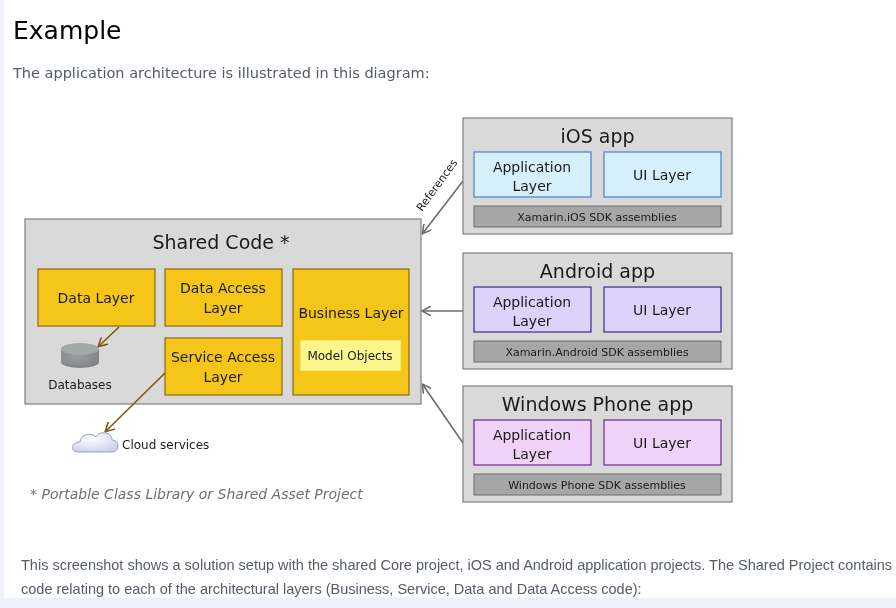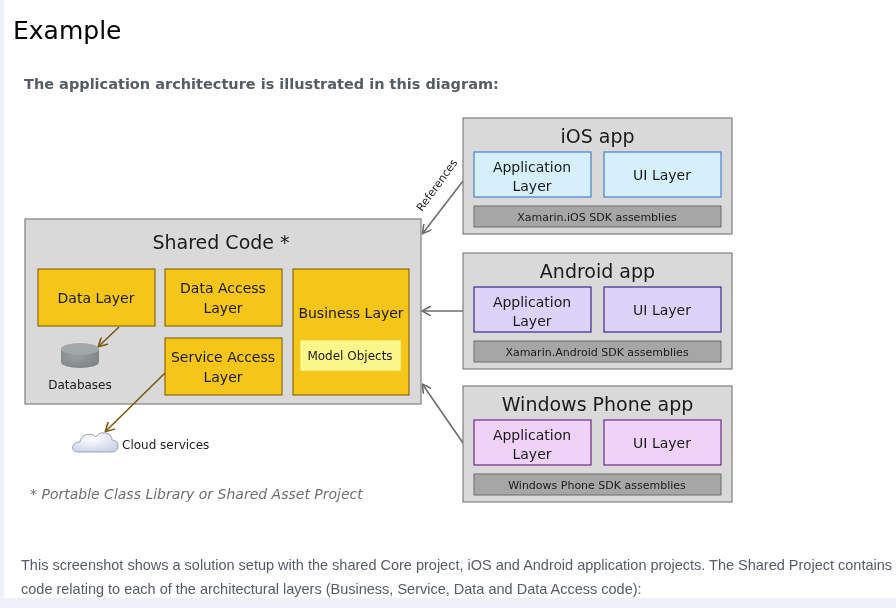--- a/index.html
+++ b/index.html
@@ -12,21 +12,21 @@
     position: absolute; left: 4px; top: 0; width: 892px; height: 598px;
     background: #ffffff;
   }
   .title {
     position: absolute; left: 13px; top: 16px;
     font-size: 25px; color: #000000; font-weight: normal; margin: 0;
     font-family: "DejaVu Sans", sans-serif; letter-spacing: 0px;
   }
   .intro {
     position: absolute; left: 13px; top: 65px;
-    font-size: 14.5px; color: #555c66; margin: 11px; font-weight: bold;
+    font-size: 14.5px; color: #555c66; margin: 0;
   }
   .outro {
     position: absolute; left: 13px; top: 545px; width: 880px;
     font-size: 14.5px; color: #555c66; line-height: 24px; margin: 8px;
     font-family: "Liberation Sans", sans-serif;
   }
   svg.diagram { position: absolute; left: 0; top: 0; }
   .dtext { font-family: "DejaVu Sans", sans-serif; fill: #1a1a1a; }
 </style>
 </head>

